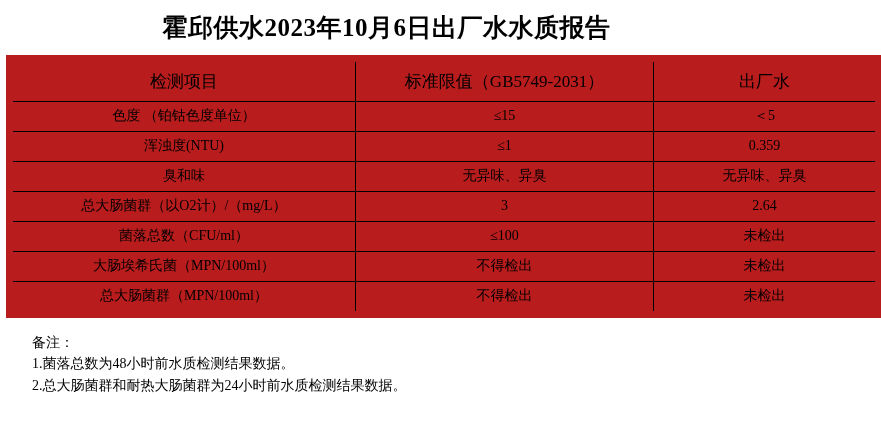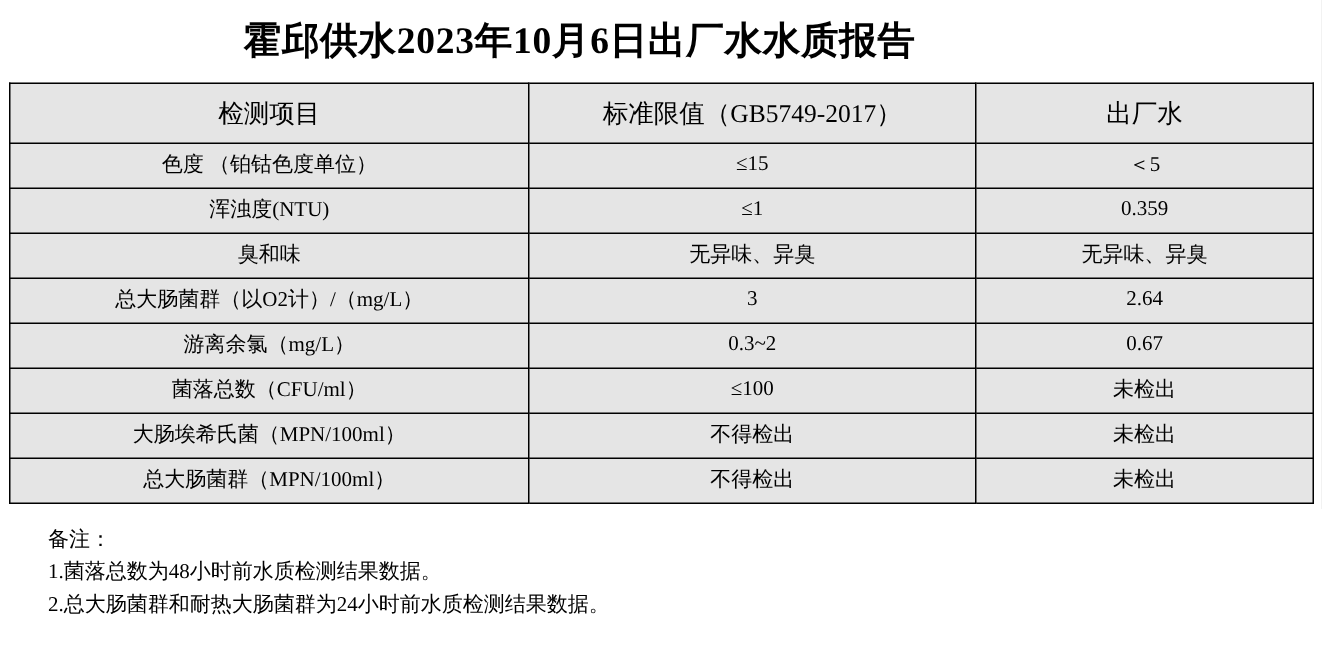--- a/index.html
+++ b/index.html
@@ -29,22 +29,22 @@
     padding-bottom: 10px;
     line-height: 1.3;
   }
   .table-wrap {
     padding: 0 6px;
   }
   table.report {
     width: 869px;
     border-collapse: collapse;
     table-layout: fixed;
-    border: 1px solid #b91c1c;
-    background: #e5e5e5;
+    border: 7px solid #b91c1c;
+    background: #b91c1c;
   }
   table.report col.c1 { width: 346px; }
   table.report col.c2 { width: 298px; }
   table.report col.c3 { width: 225px; }
   table.report th, table.report td {
     border: 1px solid #000;
     text-align: center;
     vertical-align: middle;
     font-weight: normal;
   }
@@ -77,21 +77,21 @@
   <div class="table-wrap">
     <table class="report">
       <colgroup>
         <col class="c1">
         <col class="c2">
         <col class="c3">
       </colgroup>
       <thead>
         <tr>
           <th>检测项目</th>
-          <th>标准限值（GB5749-2017）</th>
+          <th>标准限值（GB5749-2031）</th>
           <th>出厂水</th>
         </tr>
       </thead>
       <tbody>
         <tr>
           <td>色度 （铂钴色度单位）</td>
           <td>≤15</td>
           <td>＜5</td>
         </tr>
         <tr>
@@ -101,25 +101,20 @@
         </tr>
         <tr>
           <td>臭和味</td>
           <td>无异味、异臭</td>
           <td>无异味、异臭</td>
         </tr>
         <tr>
           <td>总大肠菌群（以O2计）/（mg/L）</td>
           <td>3</td>
           <td>2.64</td>
-        </tr>
-        <tr>
-          <td>游离余氯（mg/L）</td>
-          <td>0.3~2</td>
-          <td>0.67</td>
         </tr>
         <tr>
           <td>菌落总数（CFU/ml）</td>
           <td>≤100</td>
           <td>未检出</td>
         </tr>
         <tr>
           <td>大肠埃希氏菌（MPN/100ml）</td>
           <td>不得检出</td>
           <td>未检出</td>

